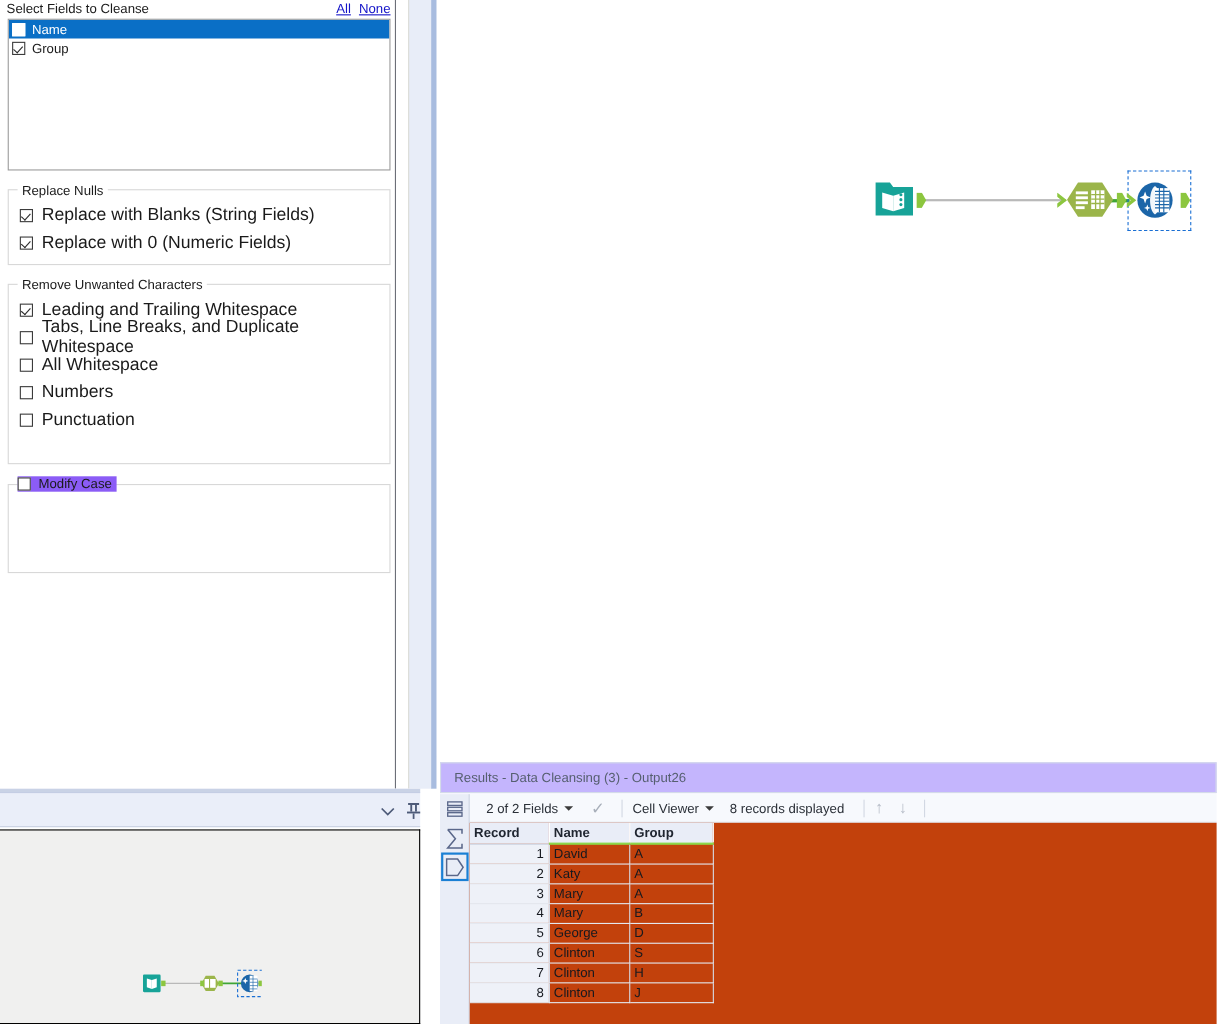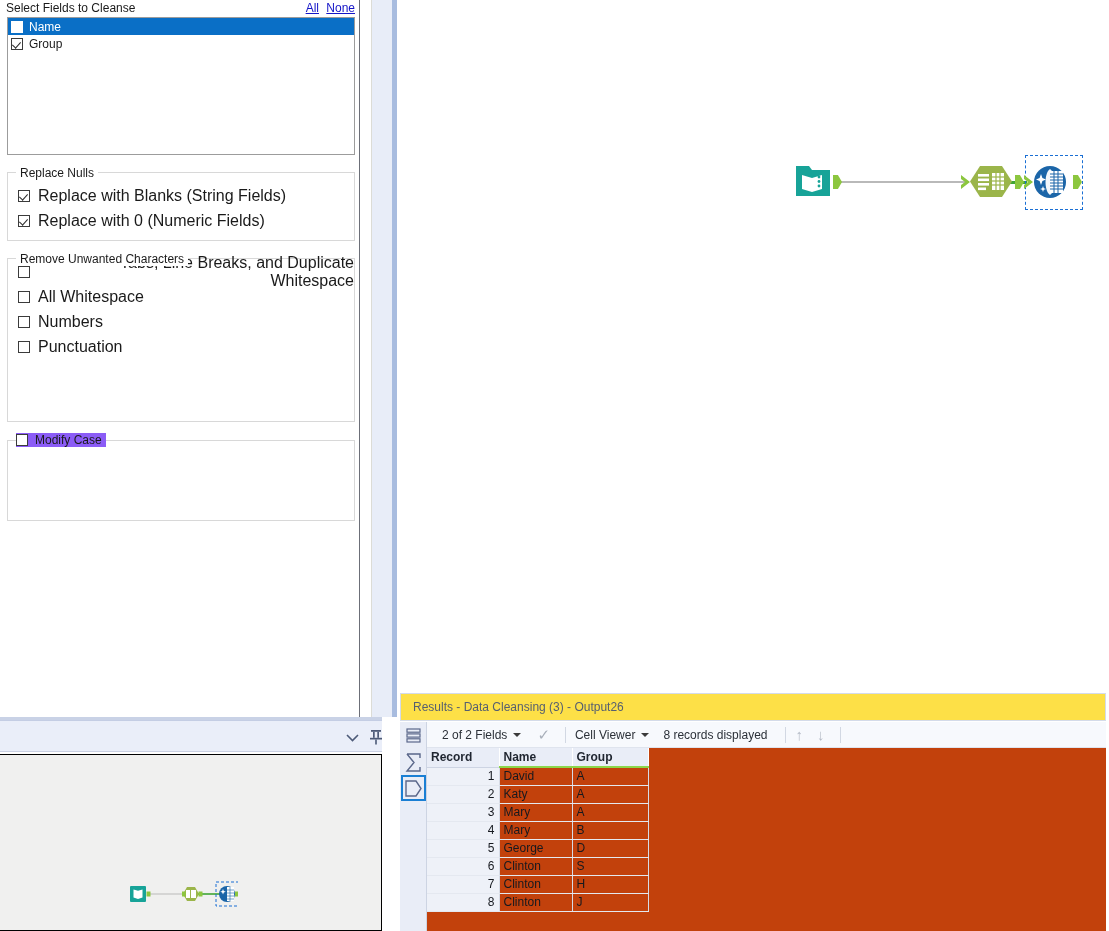--- a/index.html
+++ b/index.html
@@ -146,21 +146,21 @@
     box-sizing: border-box; overflow: hidden;
   }
 
   
   #results-panel {
     position: absolute; left: 397px; top: 688px; width: 712px; height: 243px;
     background: #ffffff;
   }
   #res-title {
     position: absolute; left: 3px; top: 5px; width: 706px; height: 28px;
-    background: #fde047; border: 1px solid #d4dbe9;
+    background: #c4b5fd; border: 1px solid #d4dbe9;
     box-sizing: border-box;
     display: flex; align-items: center; padding-left: 12px;
     font-size: 12px; color: #565f70;
   }
   #res-toolbar {
     position: absolute; left: 3px; top: 34px; width: 706px; height: 26px;
     background: #f7f9fd; border-bottom: 1px solid #dfe4ee;
     box-sizing: border-box;
     display: flex; align-items: center;
   }
@@ -248,22 +248,26 @@
       <div class="opt-row" style="margin-top:10px;">
         <span class="cb checked"></span>
         <span>Replace with Blanks (String Fields)</span>
       </div>
       <div class="opt-row">
         <span class="cb checked"></span>
         <span>Replace with 0 (Numeric Fields)</span>
       </div>
     </div>
 
-    <div class="groupbox" style="margin-top:17px; height:164px;text-align:right;">
+    <div class="groupbox" style="margin-top:17px; height:164px;">
       <span class="gb-legend">Remove Unwanted Characters</span>
+      <div class="opt-row" style="margin-top:10px;">
+        <span class="cb checked"></span>
+        <span>Leading and Trailing Whitespace</span>
+      </div>
       <div class="opt-row">
         <span class="cb"></span>
         <span>Tabs, Line Breaks, and Duplicate Whitespace</span>
       </div>
       <div class="opt-row">
         <span class="cb"></span>
         <span>All Whitespace</span>
       </div>
       <div class="opt-row">
         <span class="cb"></span>

